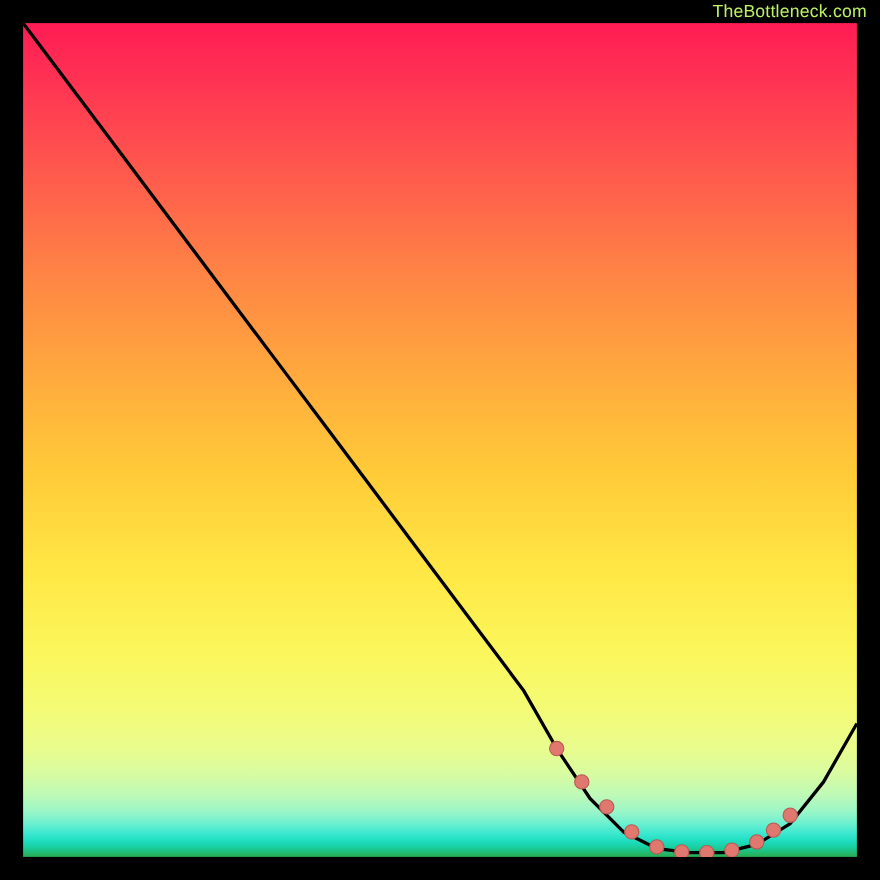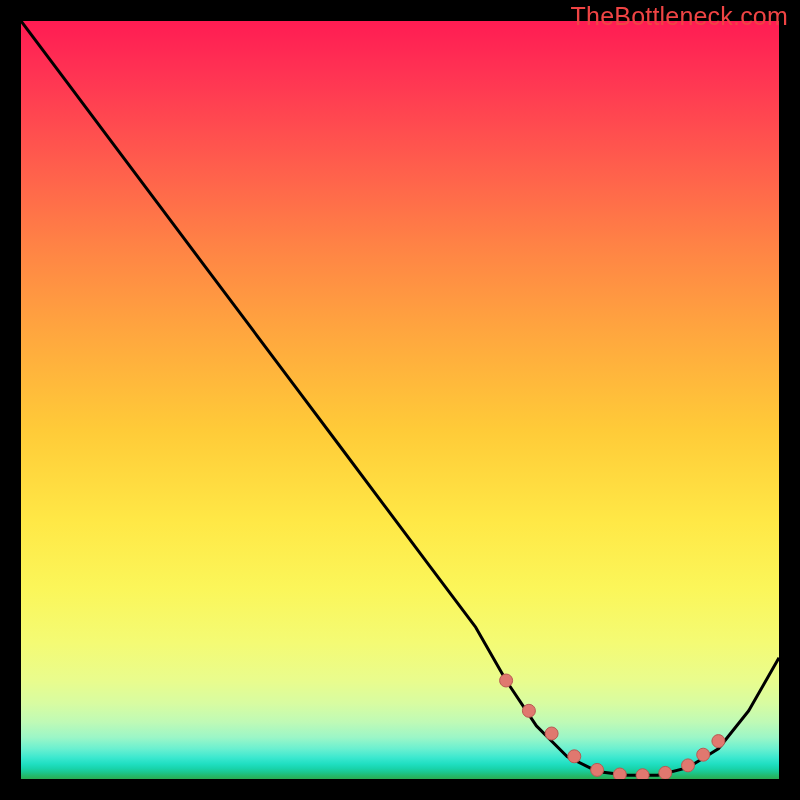--- a/index.html
+++ b/index.html
@@ -14,22 +14,22 @@
   .frame {
     position: relative;
     width: 800px;
     height: 800px;
     background: #000;
   }
   .watermark {
     position: absolute;
     top: 2px;
     right: 12px;
-    color: #ef4444;
-    font-size: 25px;
+    color: #bef264;
+    font-size: 16px;
     font-weight: 500;
     letter-spacing: 0.2px;
     z-index: 30;
     user-select: none;
   }
   .plot {
     position: absolute;
     left: 21px;
     top: 21px;
     width: 758px;

